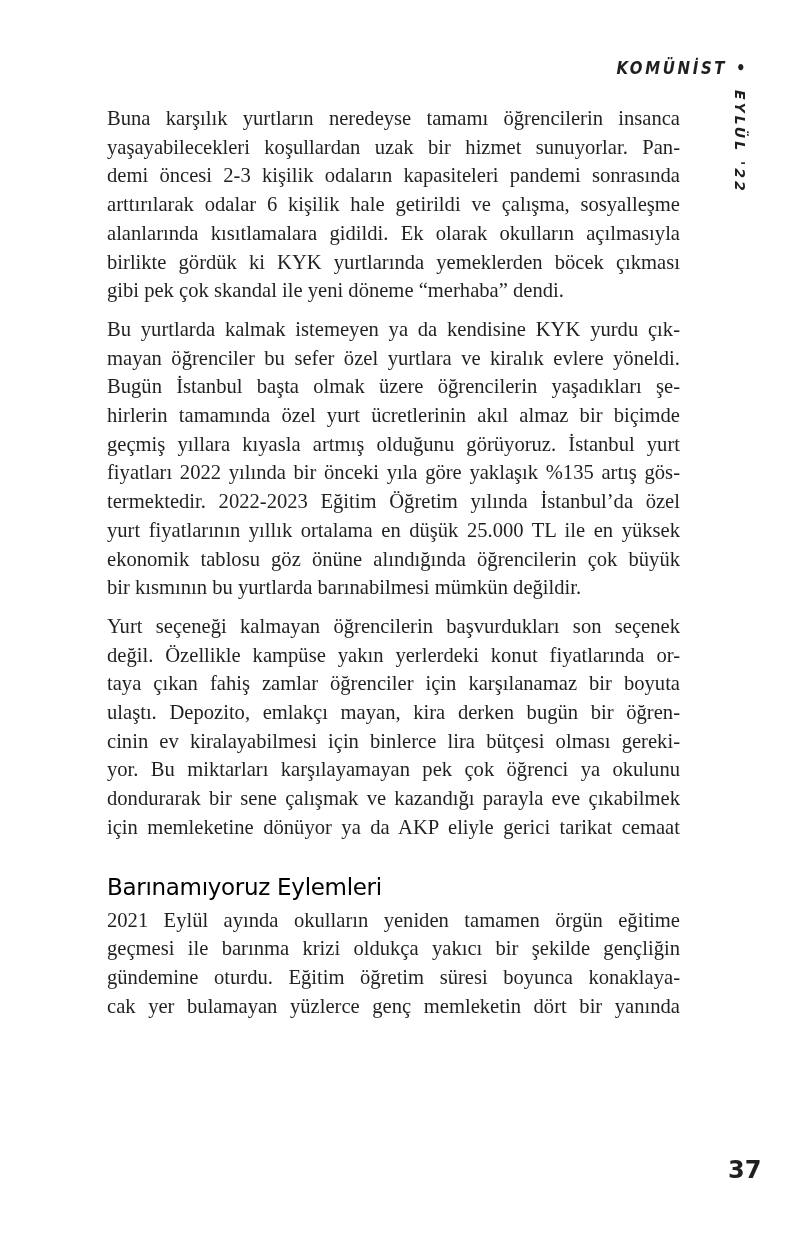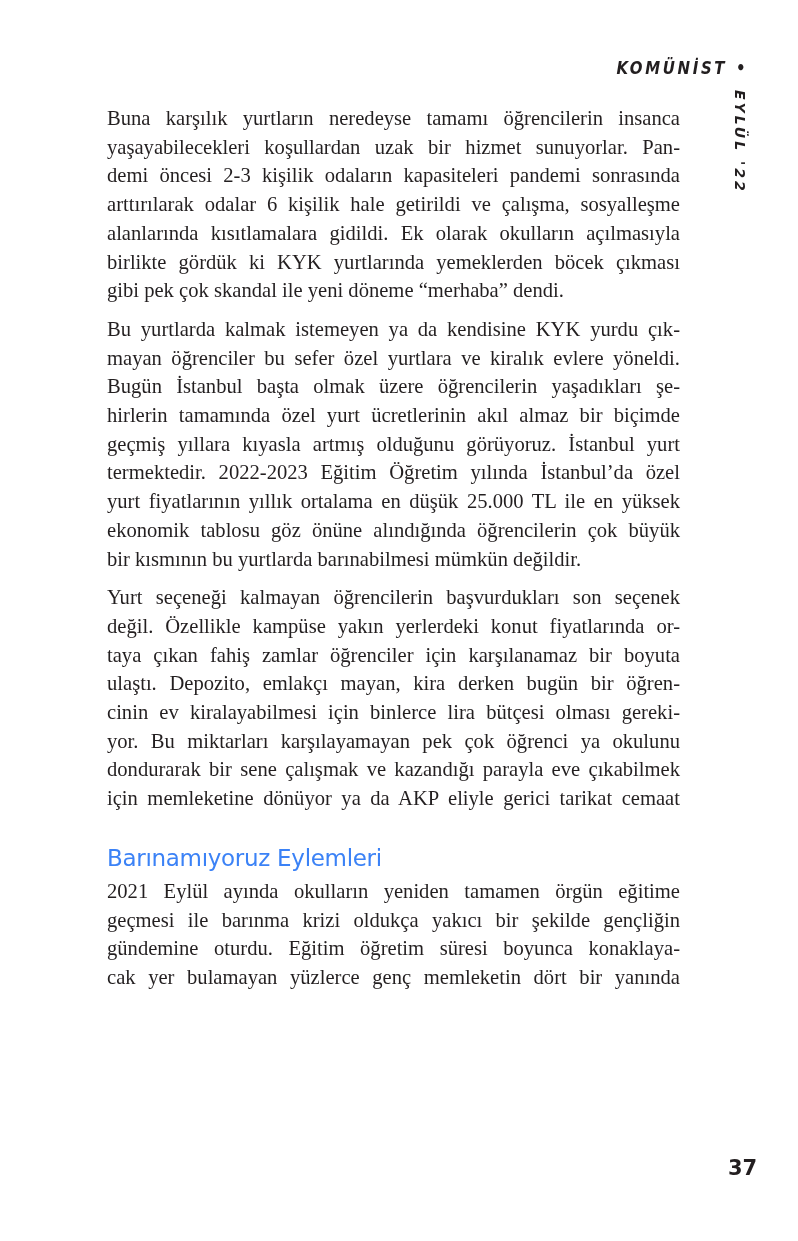--- a/index.html
+++ b/index.html
@@ -73,31 +73,31 @@
     }
     .content p .ln.last {
       text-align-last: left;
     }
     .section-heading {
       font-family: "DejaVu Sans", sans-serif;
       font-weight: normal;
       font-size: 23px;
       line-height: 30px;
       margin: 30px 0 4px 0;
-      color: #3b82f6;
+      color: #000000;
       text-align: left;
       letter-spacing: -0.3px;
     }
     .page-number {
       position: absolute;
       left: 728px;
       top: 1156px;
       font-family: "DejaVu Sans", sans-serif;
       font-weight: bold;
-      font-size: 21px;
+      font-size: 24px;
       color: #231f20;
     }
   </style>
 </head>
 <body>
 
 <div class="running-head">
   <span>KOMÜNİST</span><span class="dot">•</span>
 </div>
 
@@ -112,20 +112,21 @@
     <span class="ln">alanlarında kısıtlamalara gidildi. Ek olarak okulların açılmasıyla</span>
     <span class="ln">birlikte gördük ki KYK yurtlarında yemeklerden böcek çıkması</span>
     <span class="ln last">gibi pek çok skandal ile yeni döneme “merhaba” dendi.</span>
   </p>
   <p>
     <span class="ln">Bu yurtlarda kalmak istemeyen ya da kendisine KYK yurdu çık-</span>
     <span class="ln">mayan öğrenciler bu sefer özel yurtlara ve kiralık evlere yöneldi.</span>
     <span class="ln">Bugün İstanbul başta olmak üzere öğrencilerin yaşadıkları şe-</span>
     <span class="ln">hirlerin tamamında özel yurt ücretlerinin akıl almaz bir biçimde</span>
     <span class="ln">geçmiş yıllara kıyasla artmış olduğunu görüyoruz. İstanbul yurt</span>
+    <span class="ln">fiyatları 2022 yılında bir önceki yıla göre yaklaşık %135 artış gös-</span>
     <span class="ln">termektedir. 2022-2023 Eğitim Öğretim yılında İstanbul’da özel</span>
     <span class="ln">yurt fiyatlarının yıllık ortalama en düşük 25.000 TL ile en yüksek</span>
     <span class="ln">ekonomik tablosu göz önüne alındığında öğrencilerin çok büyük</span>
     <span class="ln last">bir kısmının bu yurtlarda barınabilmesi mümkün değildir.</span>
   </p>
   <p>
     <span class="ln">Yurt seçeneği kalmayan öğrencilerin başvurdukları son seçenek</span>
     <span class="ln">değil. Özellikle kampüse yakın yerlerdeki konut fiyatlarında or-</span>
     <span class="ln">taya çıkan fahiş zamlar öğrenciler için karşılanamaz bir boyuta</span>
     <span class="ln">ulaştı. Depozito, emlakçı mayan, kira derken bugün bir öğren-</span>

